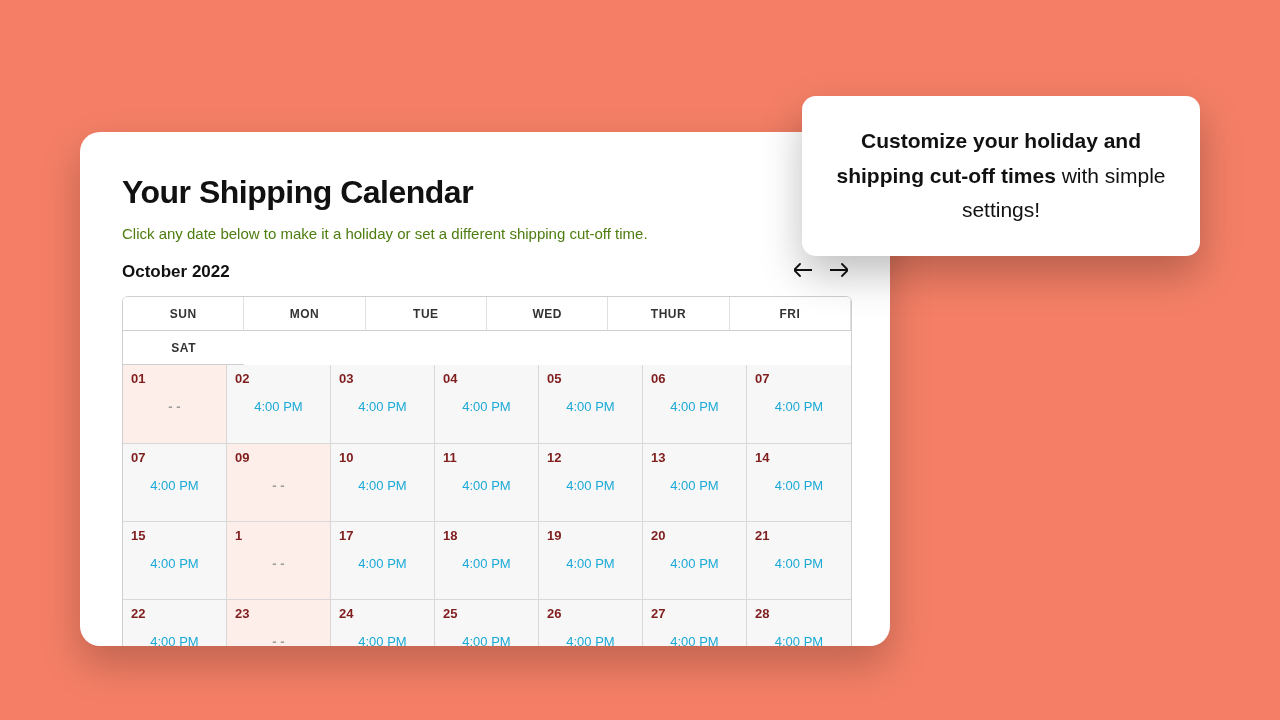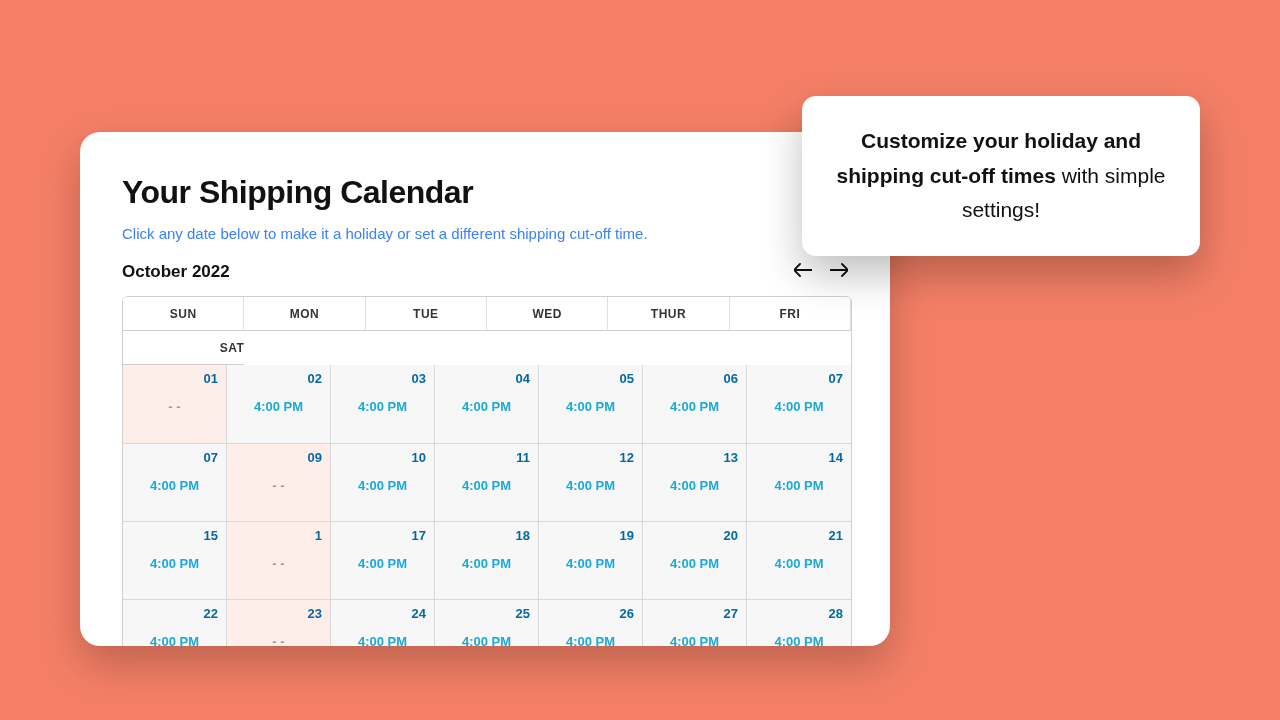--- a/index.html
+++ b/index.html
@@ -26,21 +26,21 @@
 
   .title {
     font-size: 32px;
     font-weight: 800;
     color: #111;
     letter-spacing: -0.5px;
   }
   .subtitle {
     margin-top: 14px;
     font-size: 15px;
-    color: #3b82f6;
+    color: #4d7c0f;
   }
 
   .month-row {
     display: flex;
     align-items: center;
     justify-content: space-between;
     margin-top: 20px;
   }
   .month-label {
     font-size: 17px;
@@ -78,21 +78,21 @@
     text-align: center;
     font-size: 12px;
     font-weight: 700;
     color: #333;
     letter-spacing: 0.5px;
     padding: 10px 0 9px 0;
     border-bottom: 1px solid #cfcfcf;
     border-right: 1px solid #e0e0e0;
     background: #fff;
   }
-  .weekday:last-child { border-right: none; text-align: right; }
+  .weekday:last-child { border-right: none; }
 
   .grid {
     display: grid;
     grid-template-columns: repeat(7, 1fr);
     background: #f7f7f7;
   }
   .cell {
     height: 78px;
     border-top: 1px solid #d8d8d8;
     border-right: 1px solid #d8d8d8;
@@ -100,31 +100,30 @@
     position: relative;
     background: #f7f7f7;
     cursor: pointer;
   }
   .cell:nth-child(-n+7) { border-top: none; }
   .cell:nth-child(7n) { border-right: none; }
   .cell.sunday { background: #feeeea; }
   .daynum {
     font-size: 13px;
     font-weight: 700;
-    color: #0369a1;
-    text-align: right;
+    color: #7f1d1d;
   }
   .cutoff {
     position: absolute;
     left: 0;
     right: 0;
     top: 34px;
     text-align: center;
     font-size: 13px;
-    font-weight: 700;
+    font-weight: 400;
     color: #1ba9d6;
   }
   .cell.sunday .cutoff {
     color: #9a9a9a;
     font-weight: 600;
   }
 
   .callout {
     position: absolute;
     left: 802px;

